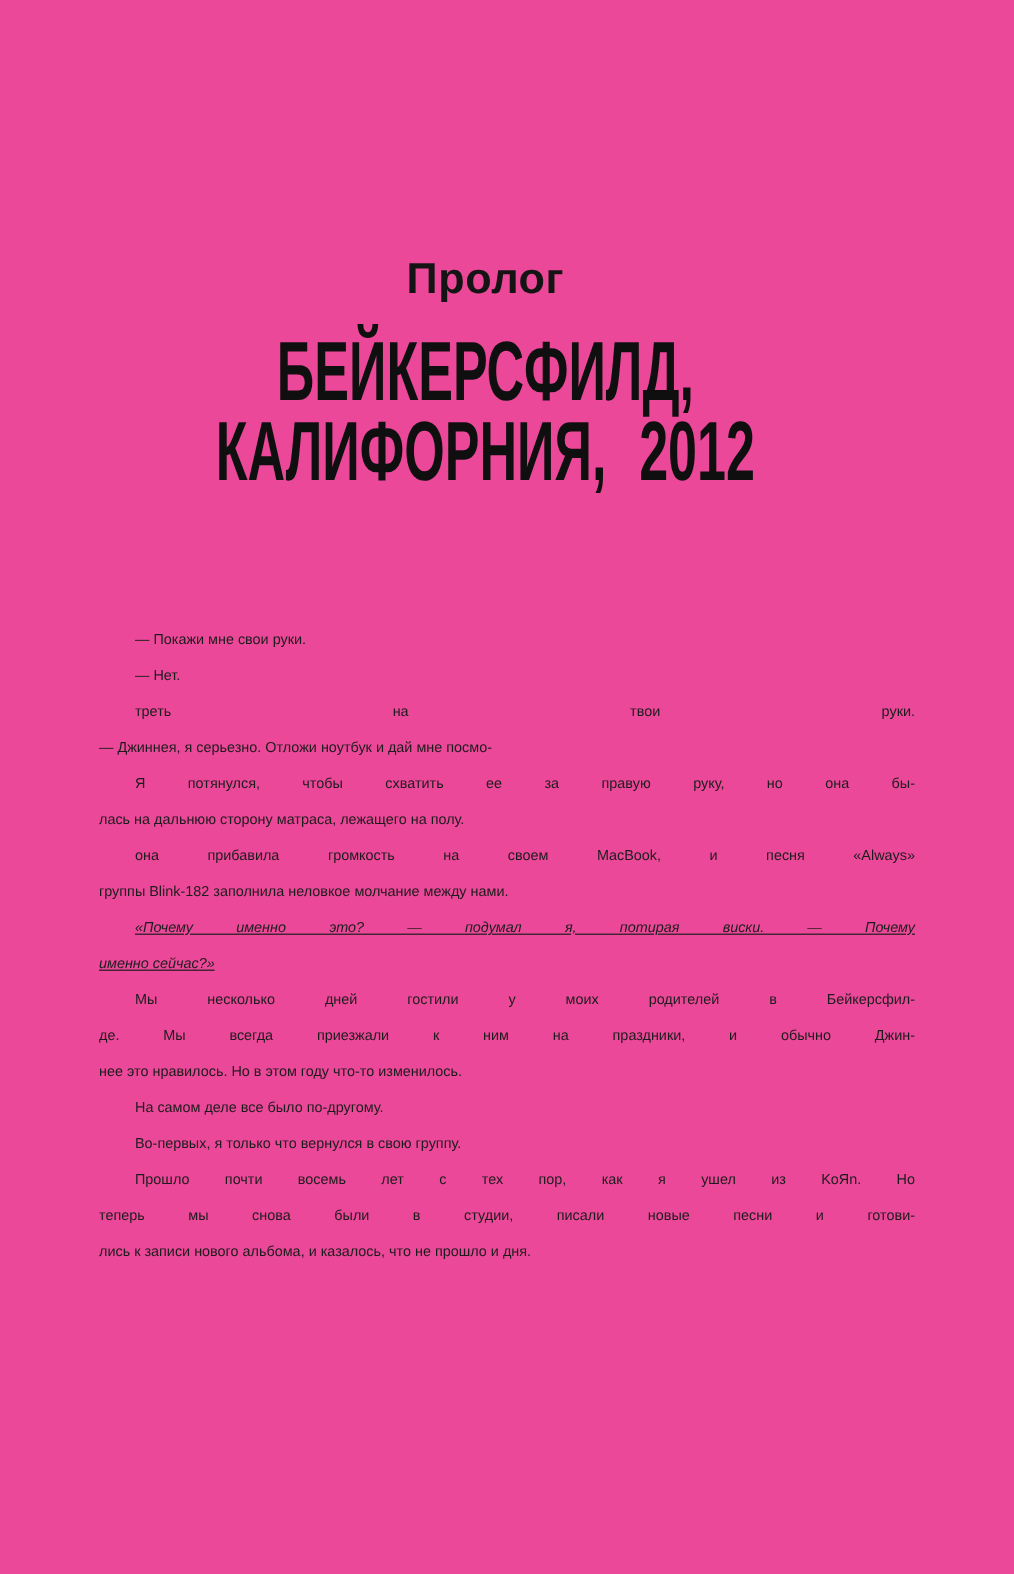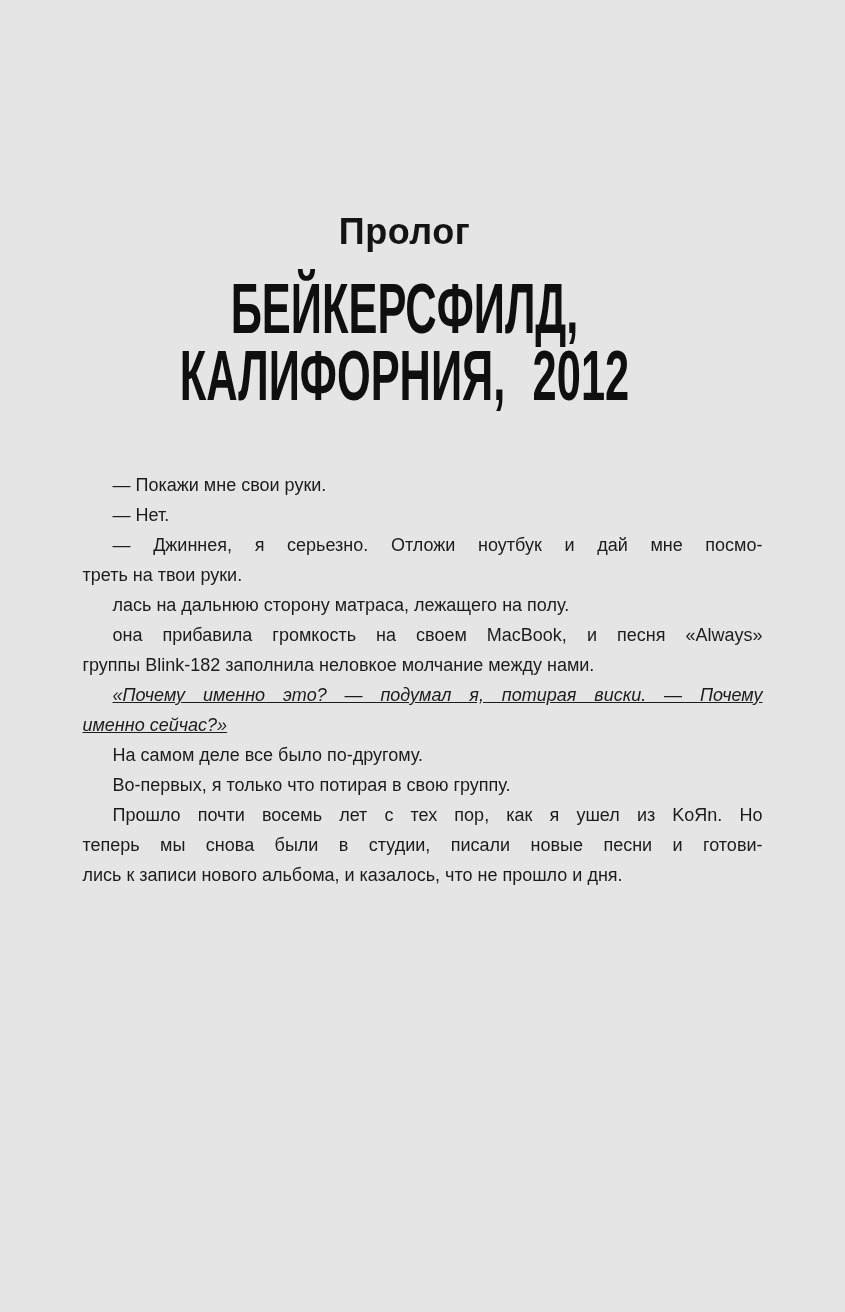--- a/index.html
+++ b/index.html
@@ -1,20 +1,20 @@
 <!DOCTYPE html>
 <html lang="ru"><head>
 <meta charset="utf-8">
 <style>
   html, body { margin: 0; padding: 0; background: #ffffff; }
   .page {
     position: relative;
     width: 845px;
     height: 1312px;
-    background: #e5e5e5;
+    background: #ec4899;
     overflow: hidden;
     font-family: "Liberation Sans", sans-serif;
     color: #1a1a1a;
   }
   .prologue-heading {
     padding-top: 212px;
     text-align: center;
     font-size: 36px;
     line-height: 40px;
     font-weight: bold;
@@ -29,23 +29,23 @@
     line-height: 67px;
     font-weight: bold;
     color: #0f0f0f;
     letter-spacing: 0px;
     word-spacing: 0.35em;
     transform: translateX(-18px) scaleX(0.62);
     transform-origin: 50% 50%;
     white-space: nowrap;
   }
   .body-text {
-    margin: 60px auto 0 auto;
+    margin: 108px auto 0 auto;
     width: 680px;
-    font-size: 18px;
+    font-size: 12px;
     line-height: 30px;
     color: #1c1c1c;
   }
   .para { margin: 0; padding: 0; }
   .para .line {
     text-align: justify;
     text-align-last: justify;
   }
   .para .line:last-child {
     text-align-last: left;
@@ -74,46 +74,52 @@
 
     <div class="para">
       <div class="line">— Покажи мне свои руки.</div>
     </div>
 
     <div class="para">
       <div class="line">— Нет.</div>
     </div>
 
     <div class="para">
+      <div class="line">треть на твои руки.</div>
       <div class="line">— Джиннея, я серьезно. Отложи ноутбук и дай мне посмо-</div>
-      <div class="line">треть на твои руки.</div>
     </div>
 
     <div class="para">
+      <div class="line">Я потянулся, чтобы схватить ее за правую руку, но она бы-</div>
       <div class="line">лась на дальнюю сторону матраса, лежащего на полу.</div>
     </div>
 
     <div class="para">
       <div class="line">она прибавила громкость на своем MacBook, и песня «Always»</div>
       <div class="line">группы Blink-182 заполнила неловкое молчание между нами.</div>
     </div>
 
     <div class="para italic">
       <div class="line">«Почему именно это? — подумал я, потирая виски. — Почему</div>
       <div class="line">именно сейчас?»</div>
     </div>
 
 
+    <div class="para">
+      <div class="line">Мы несколько дней гостили у моих родителей в Бейкерсфил-</div>
+      <div class="line">де. Мы всегда приезжали к ним на праздники, и обычно Джин-</div>
+      <div class="line">нее это нравилось. Но в этом году что-то изменилось.</div>
+    </div>
 
     <div class="para">
       <div class="line">На самом деле все было по-другому.</div>
     </div>
 
     <div class="para">
-      <div class="line">Во-первых, я только что потирая в свою группу.</div>
+      <div class="line">Во-первых, я только что вернулся в свою группу.</div>
     </div>
 
     <div class="para">
       <div class="line">Прошло почти восемь лет с тех пор, как я ушел из KoЯn. Но</div>
       <div class="line">теперь мы снова были в студии, писали новые песни и готови-</div>
       <div class="line">лись к записи нового альбома, и казалось, что не прошло и дня.</div>
     </div>
 
   </div>
 </div>

